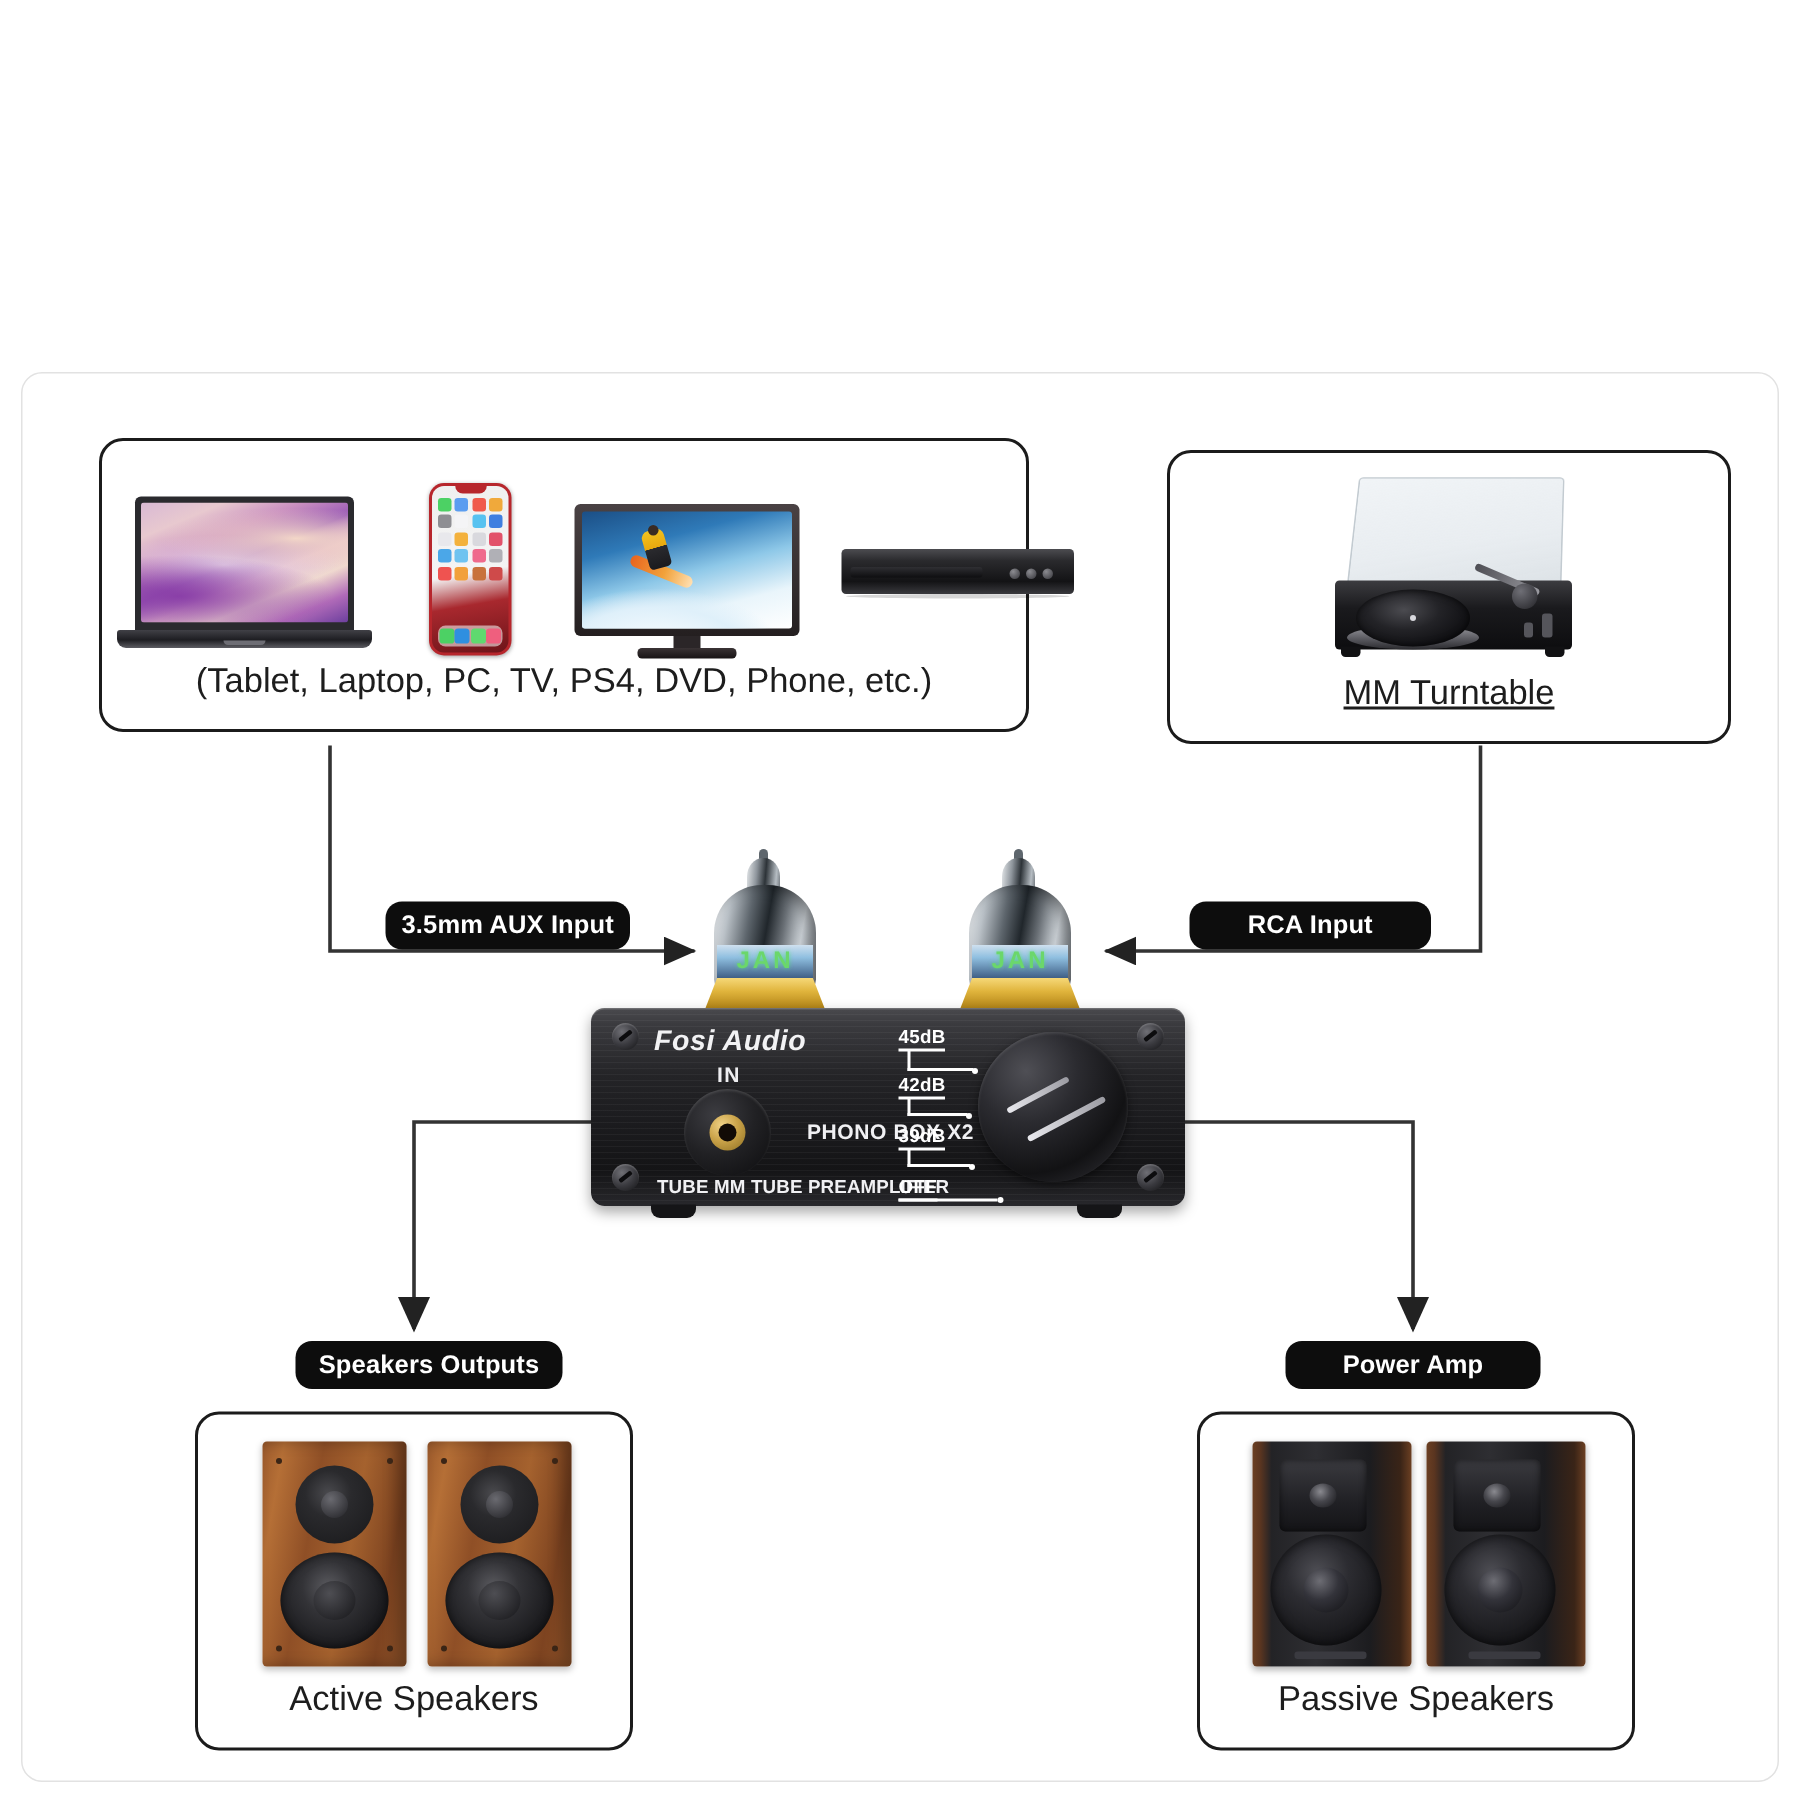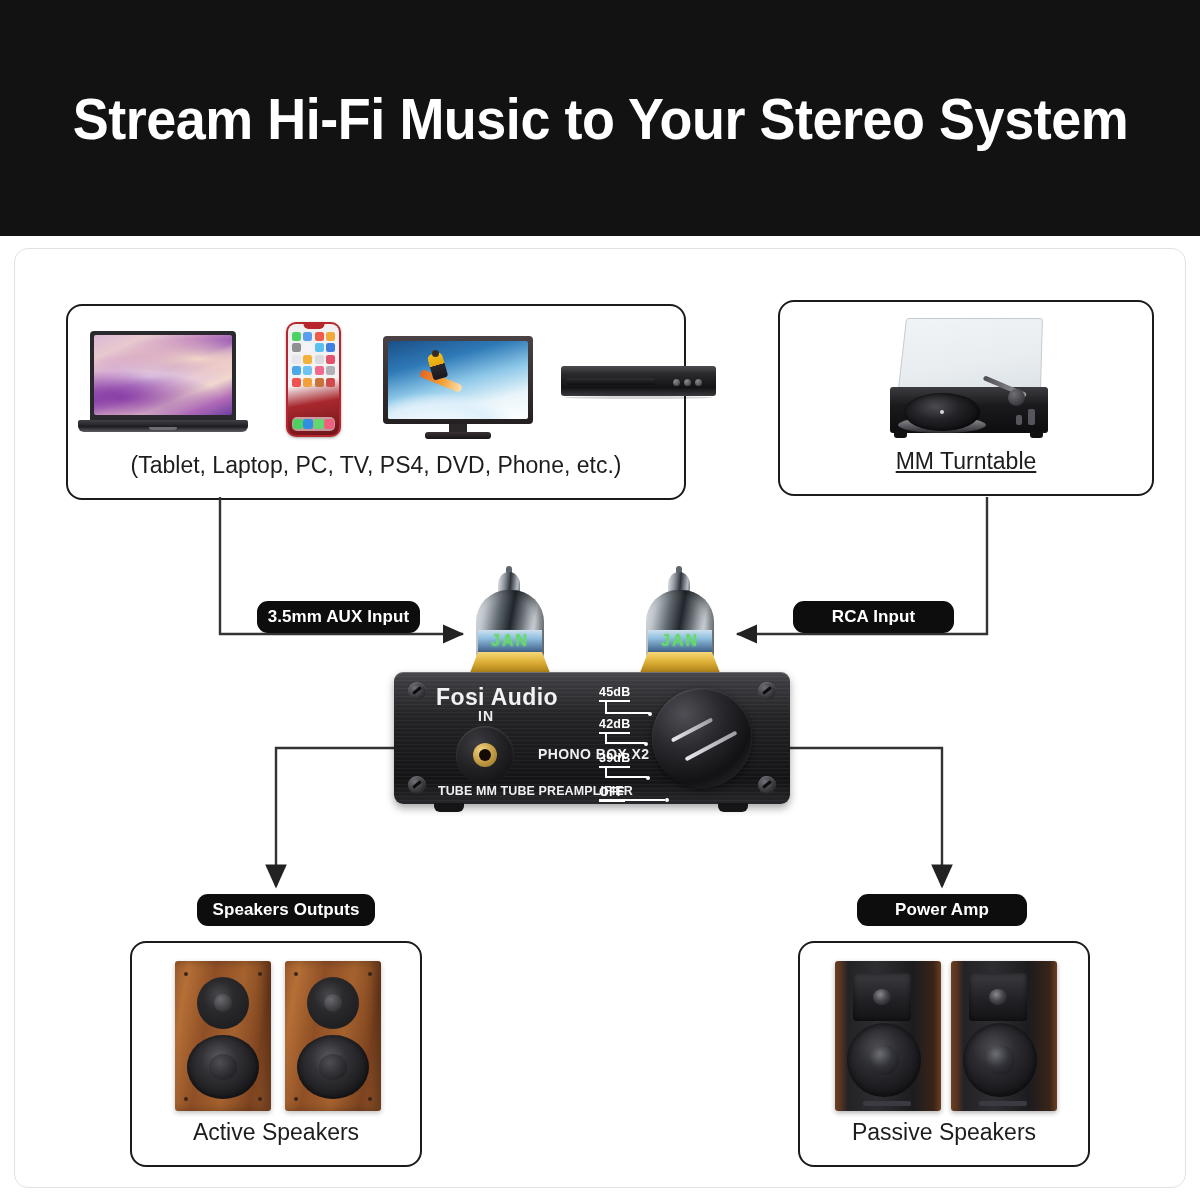--- a/index.html
+++ b/index.html
@@ -37,21 +37,21 @@
     border-radius: 14px;
   }
 
   
   .group-box {
     position: absolute;
     border: 2px solid #1b1b1b;
     border-radius: 16px;
     background: #ffffff;
   }
-  .box-sources  { left: 66px;  top: 304px;  width: 620px; height: 196px; }
+  .box-sources  { left: 66px;  top: 292px;  width: 620px; height: 196px; }
   .box-turn     { left: 778px; top: 300px;  width: 376px; height: 196px; }
   .box-active   { left: 130px; top: 941px;  width: 292px; height: 226px; }
   .box-passive  { left: 798px; top: 941px;  width: 292px; height: 226px; }
 
   .box-caption {
     position: absolute; left: 0; width: 100%;
     text-align: center;
     font-size: 23px; color: #1d1d1d;
     font-family: "Liberation Sans", sans-serif;
   }
@@ -288,21 +288,22 @@
     position: absolute; width: 18px; height: 18px; border-radius: 50%;
     background: radial-gradient(circle at 36% 32%, #6f6f75 0%, #3a3a3f 52%, #131315 100%);
     box-shadow: inset 0 1px 1px rgba(255,255,255,.2);
   }
   .screw::after {
     content:""; position:absolute; left:4px; top:7px; width:10px; height:3px;
     background:#0c0c0e; border-radius:1px; transform: rotate(-38deg);
   }
   .amp-brand {
     position: absolute; left: 42px; top: 12px;
-    color: #f2f2f4; font-size: 23px; font-weight: 700; letter-spacing: .4px;
+    color: #f2f2f4; font-size: 19px; font-weight: 700; letter-spacing: .4px;
+    font-style: italic;
   }
   .amp-in {
     position: absolute; left: 84px; top: 36px;
     color: #ededf0; font-size: 14px; font-weight: 700; letter-spacing: 1px;
   }
   .amp-jack {
     position: absolute; left: 62px; top: 54px; width: 58px; height: 58px;
     border-radius: 50%;
     background: radial-gradient(circle at 36% 30%, #3c3c41 0%, #212124 48%, #0c0c0e 100%);
     display: flex; align-items: center; justify-content: center;
@@ -352,23 +353,20 @@
   .amp-foot {
     position: absolute; top: 231px; width: 30px; height: 9px;
     background: #151517; border-radius: 0 0 6px 6px;
   }
 </style>
 </head>
 <body>
 
 <div id="page">
 
-  <div class="banner">
-    <div class="banner-title">Stream Hi-Fi Music to Your Stereo System</div>
-  </div>
 
   <div class="canvas"></div>
 
   <svg class="wires" viewBox="0 0 1200 1200">
     <defs>
       <marker id="ah-r" markerWidth="10" markerHeight="10" refX="8.5" refY="4" orient="auto">
         <path d="M0,0 L9,4 L0,8 z" fill="#222"></path>
       </marker>
       <marker id="ah-l" markerWidth="10" markerHeight="10" refX="8.5" refY="4" orient="auto">
         <path d="M0,0 L9,4 L0,8 z" fill="#222"></path>

